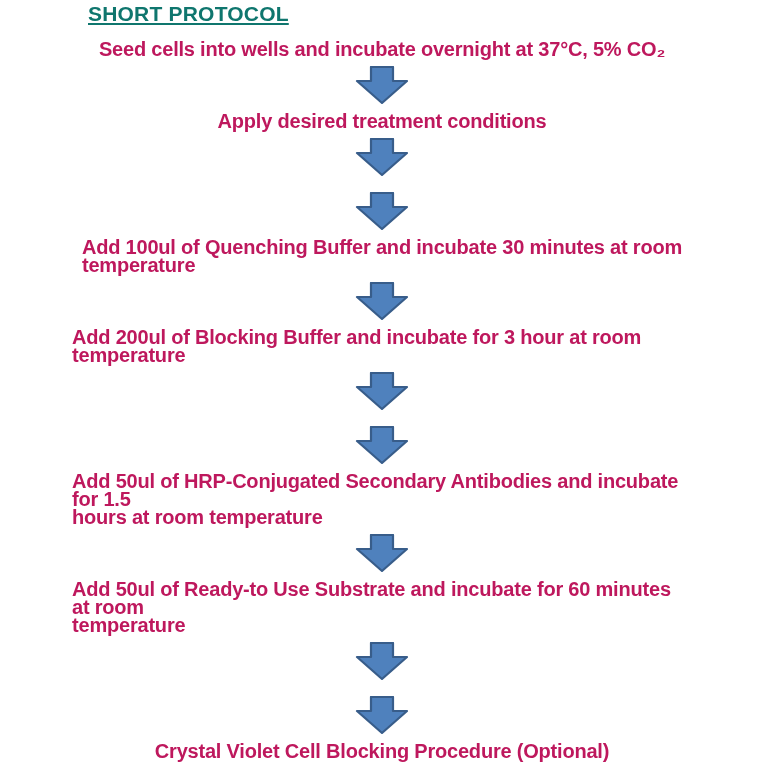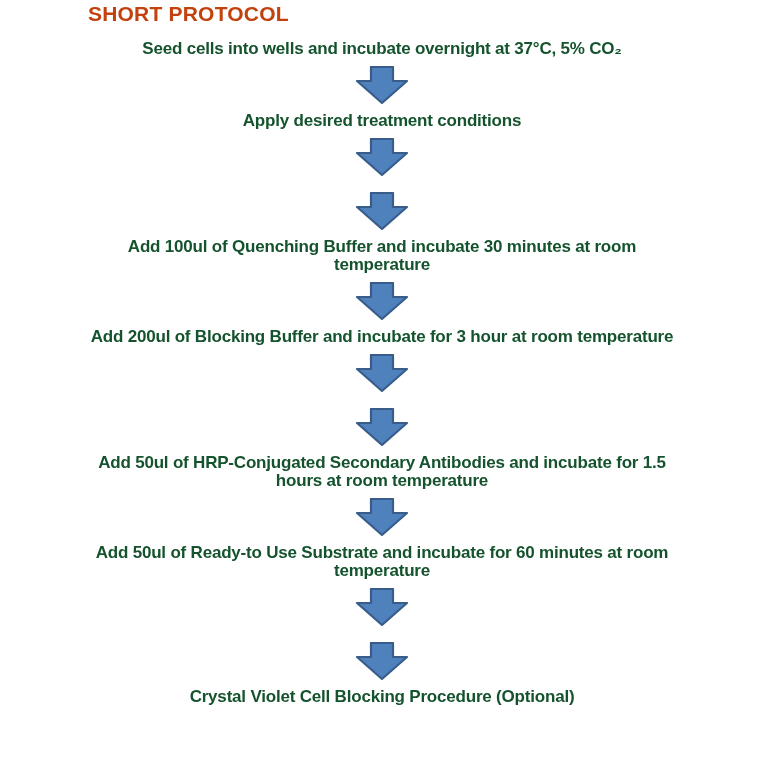--- a/index.html
+++ b/index.html
@@ -12,37 +12,38 @@
   .canvas {
     position: relative;
     width: 764px; height: 764px;
     background: #ffffff;
   }
   .page-title {
     position: absolute;
     top: 2px; left: 88px;
     font-size: 21px;
     font-weight: bold;
-    color: #c2410c;
+    color: #0f766e;
     letter-spacing: 0.2px;
     white-space: nowrap;
+    text-decoration: underline;
   }
   .flow {
     position: absolute;
     top: 40px; left: 72px;
     width: 620px;
     display: flex;
     flex-direction: column;
     align-items: center;
   }
   .step {
-    font-size: 17px;
+    font-size: 20px;
     font-weight: bold;
-    color: #14532d;
-    text-align: center;
+    color: #be185d;
+    text-align: left;
     line-height: 18px;
     letter-spacing: -0.2px;
     white-space: pre-line;
   }
   .arrow {
     margin: 8px 0;
     width: 56px; height: 38px;
     flex: 0 0 auto;
   }
   .arrow svg { display: block; }

